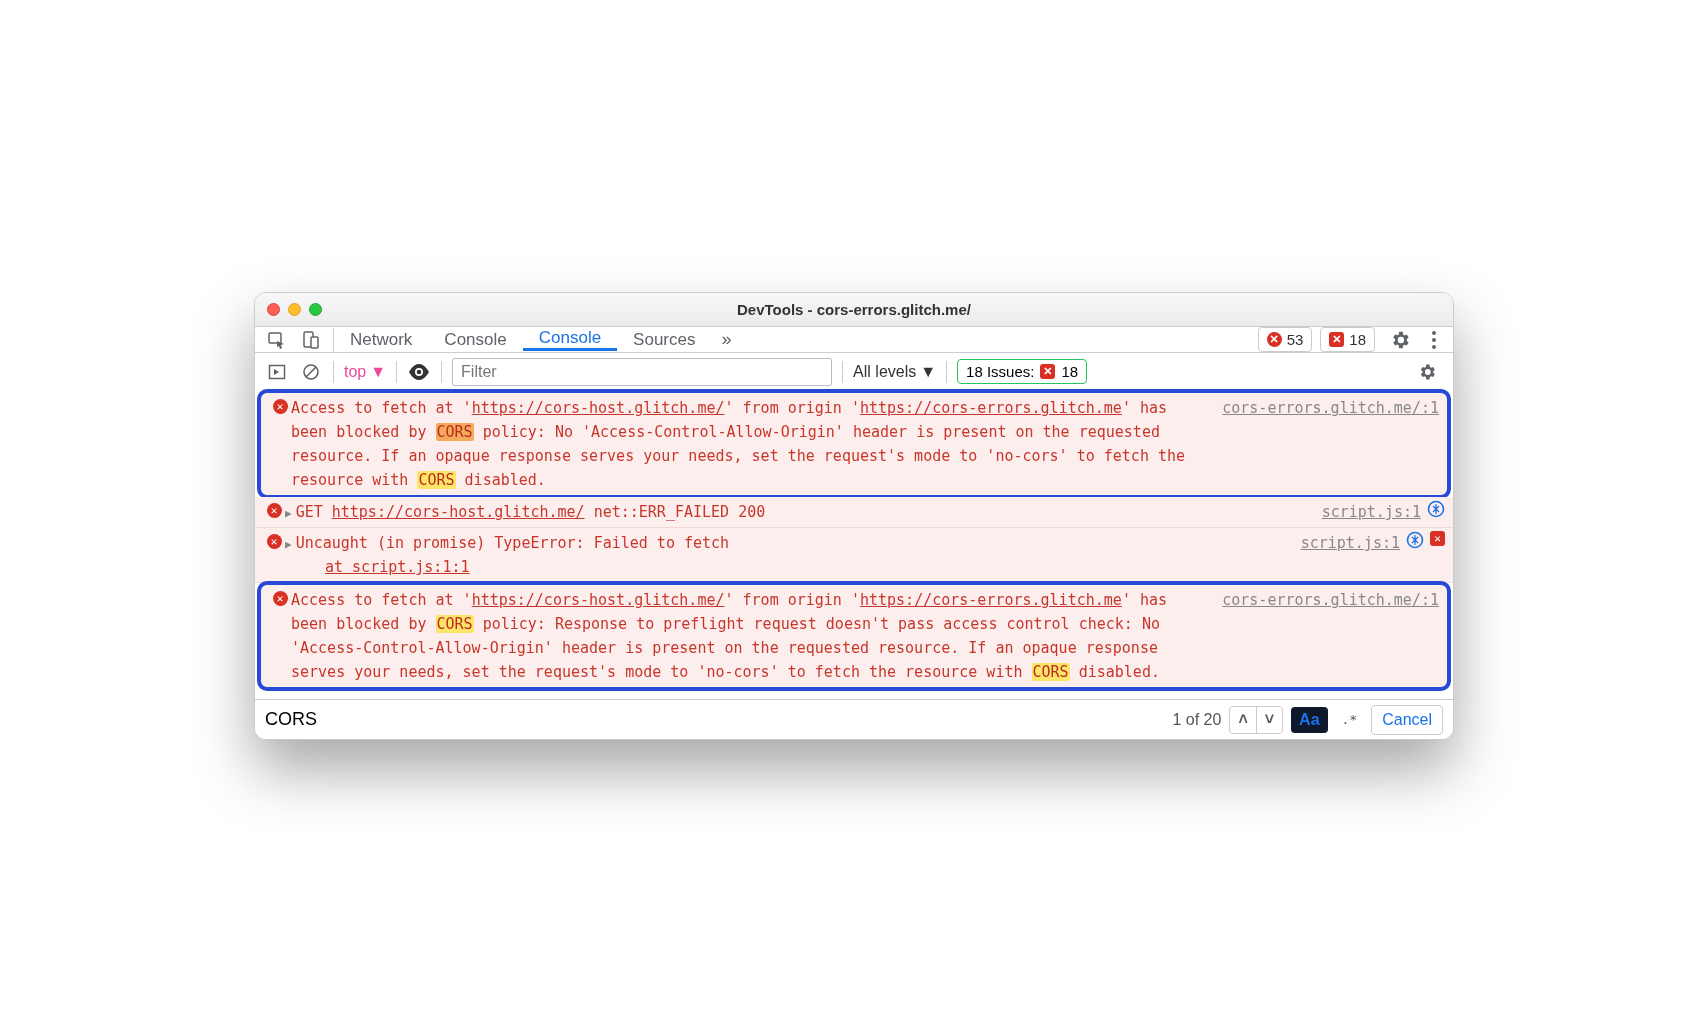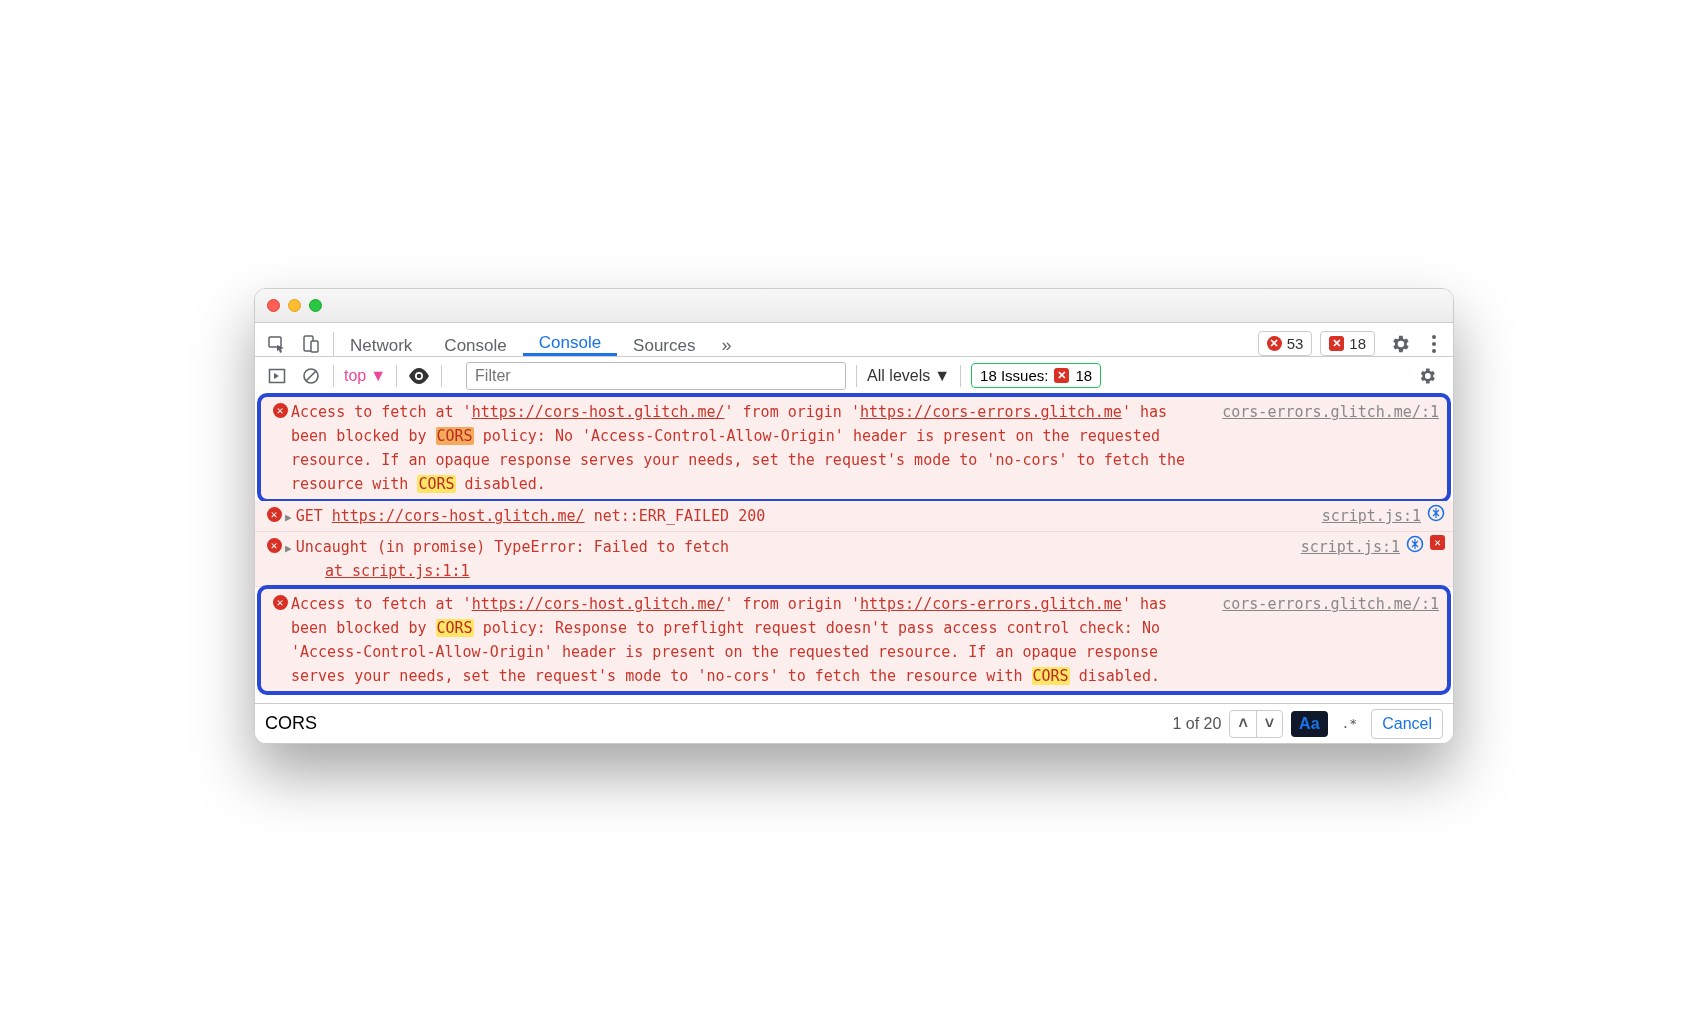--- a/index.html
+++ b/index.html
@@ -29,24 +29,24 @@
     padding: 0 12px;
   }
   .traffic { display:flex; gap:8px; position:absolute; left:12px; }
   .tl { width:13px; height:13px; border-radius:50%; }
   .tl.red{background:#ff5f57;border:1px solid #e14239;}
   .tl.yellow{background:#febc2e;border:1px solid #dfa023;}
   .tl.green{background:#28c840;border:1px solid #1da631;}
   .title { flex:1; text-align:center; font-size:15px; color:#333; }
   .title b{font-weight:600;}
   .tabs-row {
-    height: 34px;
+    height: 26px;
     border-bottom: 1px solid #ccc;
     display:flex;
-    align-items:flex-end;
+    align-items:center;
     background:#fff;
   }
   .tabs-left { display:flex; align-items:center; padding:0 10px; gap:10px; border-right:1px solid #ccc;}
   .icon-btn { width:24px; height:24px; display:flex; align-items:center; justify-content:center; color:#5f6368; cursor:pointer;}
   .tab { padding:0 16px; display:flex; align-items:center; font-size:17px; color:#5f6368; cursor:pointer;}
   .tab.active{ color:#1a73e8; border-bottom:3px solid #1a73e8; font-weight:500;}
   .chev-more{ display:flex; align-items:center; padding:0 10px; color:#5f6368; font-size:18px;}
   .tabs-right{ margin-left:auto; display:flex; align-items:center; gap:8px; padding:0 10px;}
   .pill{ display:flex; align-items:center; gap:5px; padding:3px 8px; border:1px solid #ccc; border-radius:4px; font-size:15px; color:#333; cursor:pointer;}
   .gear, .kebab { color:#5f6368; padding: 0 6px; cursor:pointer; display:flex;align-items:center;}
@@ -54,21 +54,21 @@
   .err-sq{width:15px;height:15px;border-radius:3px;background:#d93025;display:inline-flex;align-items:center;justify-content:center;color:#fff;font-size:11px;font-weight:bold;}
   .toolbar {
     height: 38px;
     border-bottom: 1px solid #ccc;
     display:flex; align-items:center; gap:10px; padding:0 10px;
     background:#fff;
   }
   .tb-sep{width:1px;height:22px;background:#ccc;}
   .ctx-select{display:flex;align-items:center;gap:4px;font-size:16px;color:#ec4899;cursor:pointer;}
   .eye{color:#333;cursor:pointer;}
-  .filter-input{ flex:0 0 380px; height:28px; border:1px solid #bbb; border-radius:3px; padding:0 8px; font-size:16px;margin-left:14px;}
+  .filter-input{ flex:0 0 380px; height:28px; border:1px solid #bbb; border-radius:3px; padding:0 8px; font-size:16px;}
   .levels{display:flex;align-items:center;gap:4px;font-size:16px;color:#333;cursor:pointer;}
   .issues-pill{display:flex;align-items:center;gap:6px;border:1px solid #22c55e;border-radius:4px;padding:3px 8px;font-size:15px;cursor:pointer;}
   .console-body{background:#fff;font-family: Menlo, Consolas, monospace; font-size:15px; line-height:1.6;}
   .row { display:flex; padding: 3px 8px; border-bottom:1px solid #f0d9d9; background:#fdeeee; color:#c8362b; position:relative;}
   .row .leftcol{width:22px; flex:none; display:flex; justify-content:center; padding-top:3px;}
   .row .msg { flex:1; padding-right:6px; word-break:break-word;}
   .row .src { color:#888; text-decoration:underline; font-family:Menlo,monospace; white-space:nowrap; padding-left:10px;}
   .row .icons-r{display:flex;align-items:flex-start;gap:6px;padding-left:6px;}
   .highlighted{ border:4px solid #2849d6; border-radius:10px; margin: -2px 2px;}
   .hl-orange{background:#f5a95a;color:#b92b23;padding:0 1px;border-radius:2px;}
@@ -92,20 +92,23 @@
 <body>
 
 <div class="window">
 
   <div class="titlebar">
     <div class="traffic">
       <div class="tl red"></div>
       <div class="tl yellow"></div>
       <div class="tl green"></div>
     </div>
+    <div class="title">
+      <b><span>DevTools - </span><span>cors-errors.glitch.me/</span></b>
+    </div>
   </div>
 
   <div class="tabs-row">
     <div class="tabs-left">
       <div class="icon-btn">
         <svg width="20" height="20" viewBox="0 0 20 20">
             <rect x="2" y="3" width="12" height="10" rx="1" fill="none" stroke="#5f6368" stroke-width="1.5"></rect>
             <path d="M10 11 L17 14 L14 15 L15 18 L13 19 L12 16 L10 17 Z" fill="#5f6368"></path>
           </svg>
       </div>

